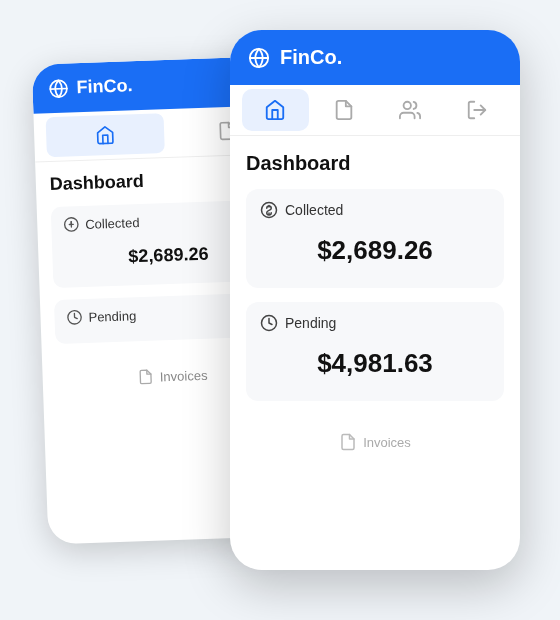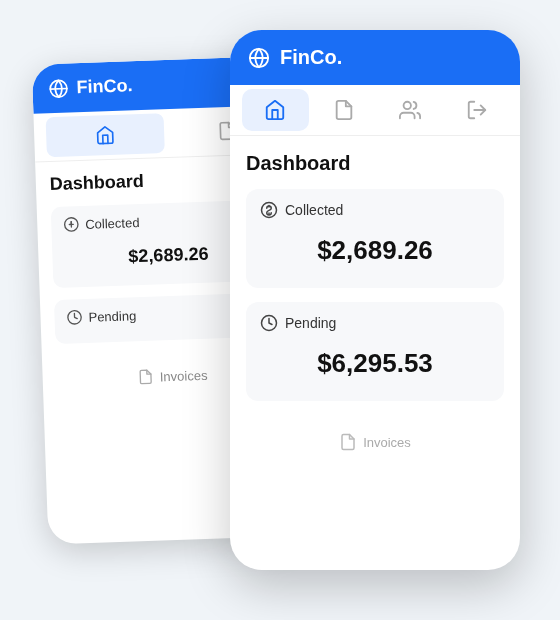--- a/index.html
+++ b/index.html
@@ -332,21 +332,21 @@
       </div>
 
       <div class="card">
         <div class="card-label">
           <svg width="18" height="18" viewBox="0 0 24 24" fill="none" stroke="#444" stroke-width="2" stroke-linecap="round" stroke-linejoin="round">
             <circle cx="12" cy="12" r="10"></circle>
             <polyline points="12 6 12 12 16 14"></polyline>
           </svg>
           <span>Pending</span>
         </div>
-        <div class="card-value">$6,295.53</div>
+        <div class="card-value">$4,981.63</div>
       </div>
 
       <div class="nav-bottom">
         <svg width="18" height="18" viewBox="0 0 24 24" fill="none" stroke="#bbb" stroke-width="2" stroke-linecap="round" stroke-linejoin="round">
           <path d="M14 2H6a2 2 0 0 0-2 2v16a2 2 0 0 0 2 2h12a2 2 0 0 0 2-2V8z"></path>
           <polyline points="14 2 14 8 20 8"></polyline>
         </svg>
         <span>Invoices</span>
       </div>
     </div>

